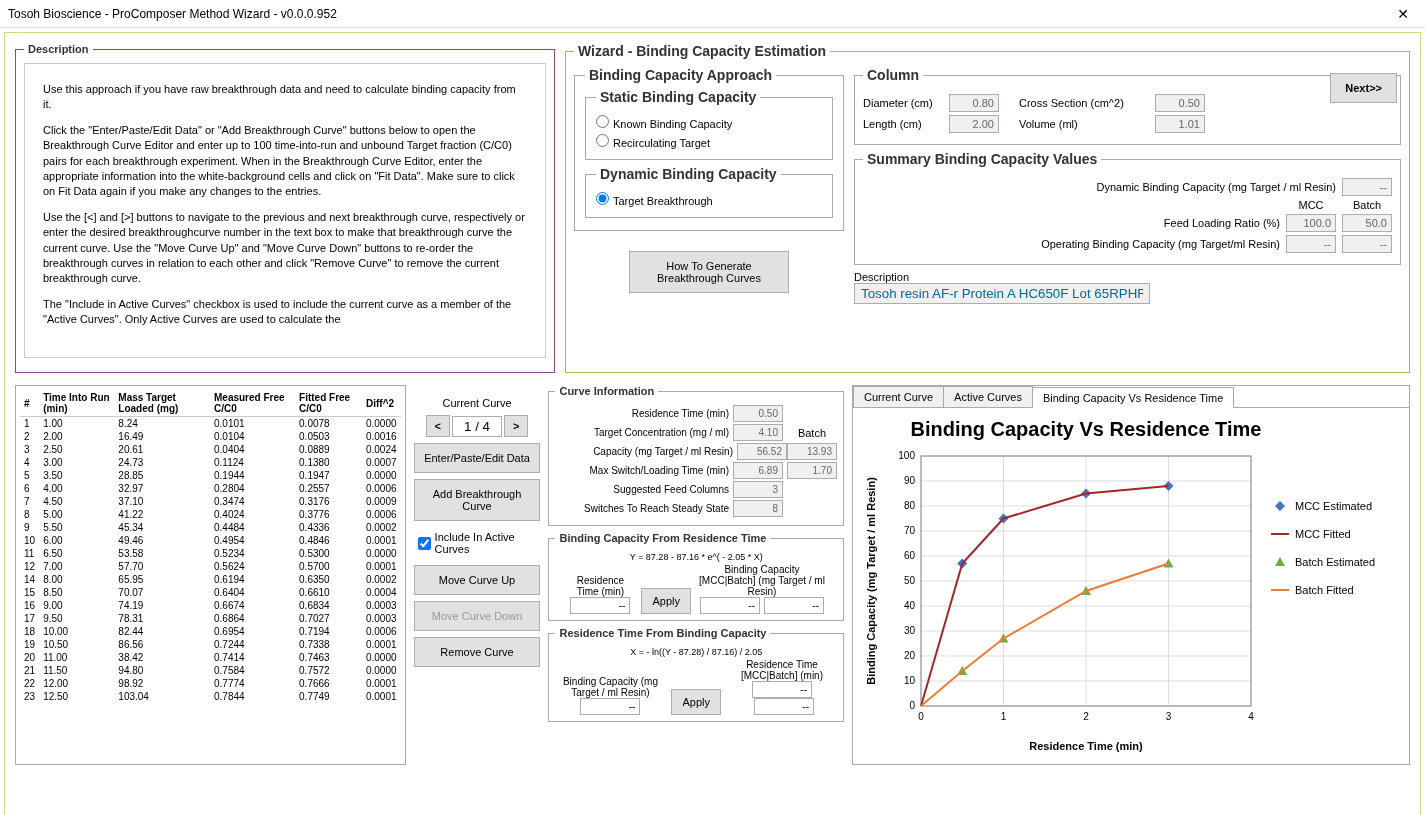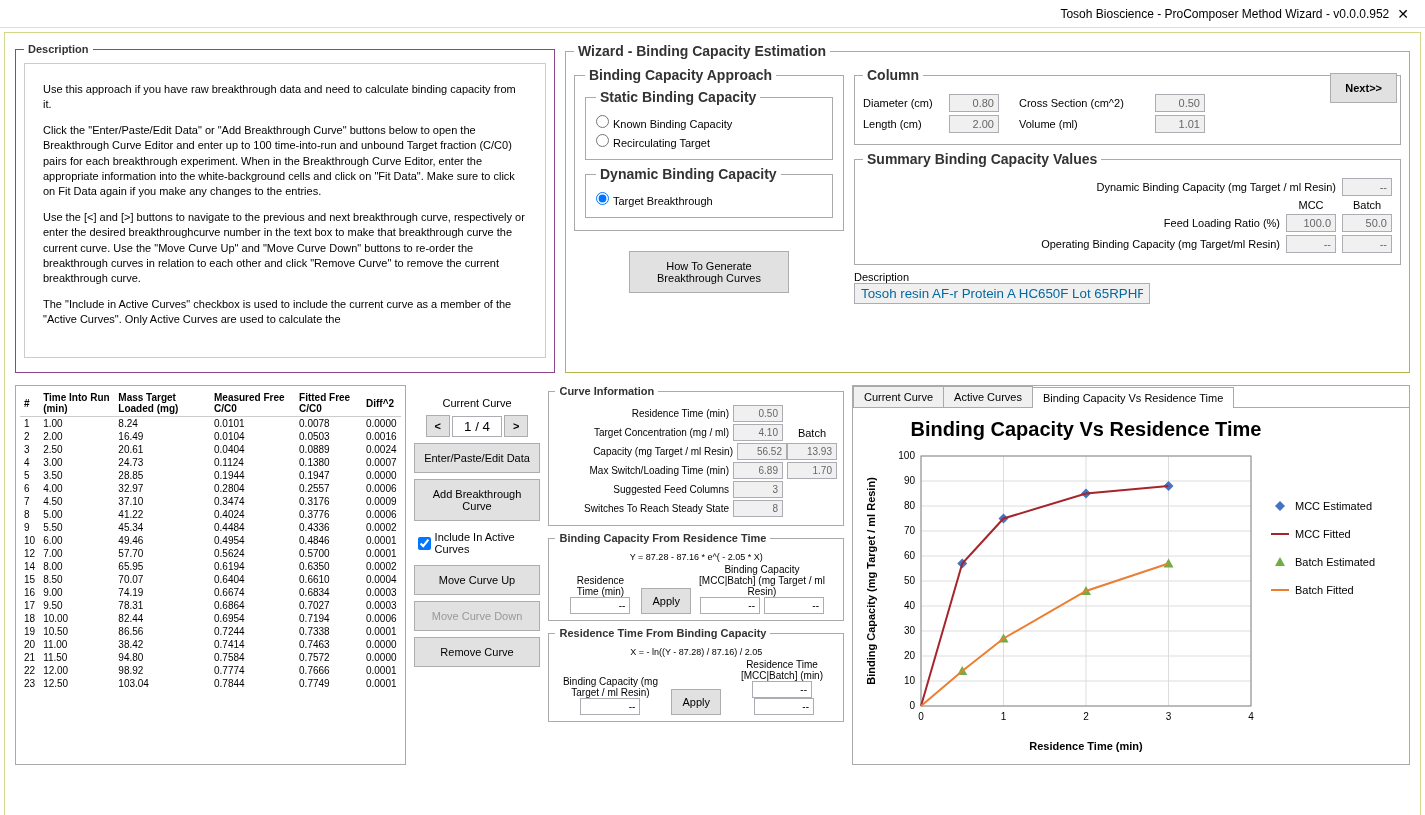--- a/index.html
+++ b/index.html
@@ -1,18 +1,18 @@
 <!DOCTYPE html>
 <html><head>
 <meta charset="utf-8">
 <style>
 * { box-sizing: border-box; margin: 0; padding: 0; }
 body { font-family: "Segoe UI", Tahoma, sans-serif; font-size: 11px; background: #fff; color: #000; width: 1425px; height: 815px; overflow: hidden; }
 .titlebar { height: 28px; background: #fff; border-bottom: 1px solid #ddd; display: flex; align-items: center; padding: 0 8px; }
-.titlebar .title { flex: 1; font-size: 12px; text-align: right; }
+.titlebar .title { flex: 1; font-size: 12px; }
 .titlebar .close { font-size: 14px; cursor: pointer; padding: 2px 8px; }
 .main { padding: 10px; height: calc(100% - 28px); border: 1px solid #d4d68a; margin: 4px; }
 fieldset { border: 1px solid #aaa; padding: 8px; margin-bottom: 6px; }
 fieldset > legend { padding: 0 4px; font-weight: bold; color: #333; }
 fieldset.desc { border: 1px solid #8b4789; }
 fieldset.wizard { border: 1px solid #b5b54a; }
 .top-row { display: flex; gap: 10px; }
 .desc { width: 540px; height: 330px; }
 .desc-text { width: 100%; height: 295px; overflow-y: scroll; padding: 18px; border: 1px solid #ccc; background: #fff; font-size: 11px; line-height: 1.4; }
 .desc-text p { margin-bottom: 10px; }
@@ -245,20 +245,28 @@
               </tr>
               <tr>
                 <td>10</td>
                 <td>6.00</td>
                 <td>49.46</td>
                 <td>0.4954</td>
                 <td>0.4846</td>
                 <td>0.0001</td>
               </tr>
               <tr>
+                <td>11</td>
+                <td>6.50</td>
+                <td>53.58</td>
+                <td>0.5234</td>
+                <td>0.5300</td>
+                <td>0.0000</td>
+              </tr>
+              <tr>
                 <td>12</td>
                 <td>7.00</td>
                 <td>57.70</td>
                 <td>0.5624</td>
                 <td>0.5700</td>
                 <td>0.0001</td>
               </tr>
               <tr>
                 <td>14</td>
                 <td>8.00</td>

